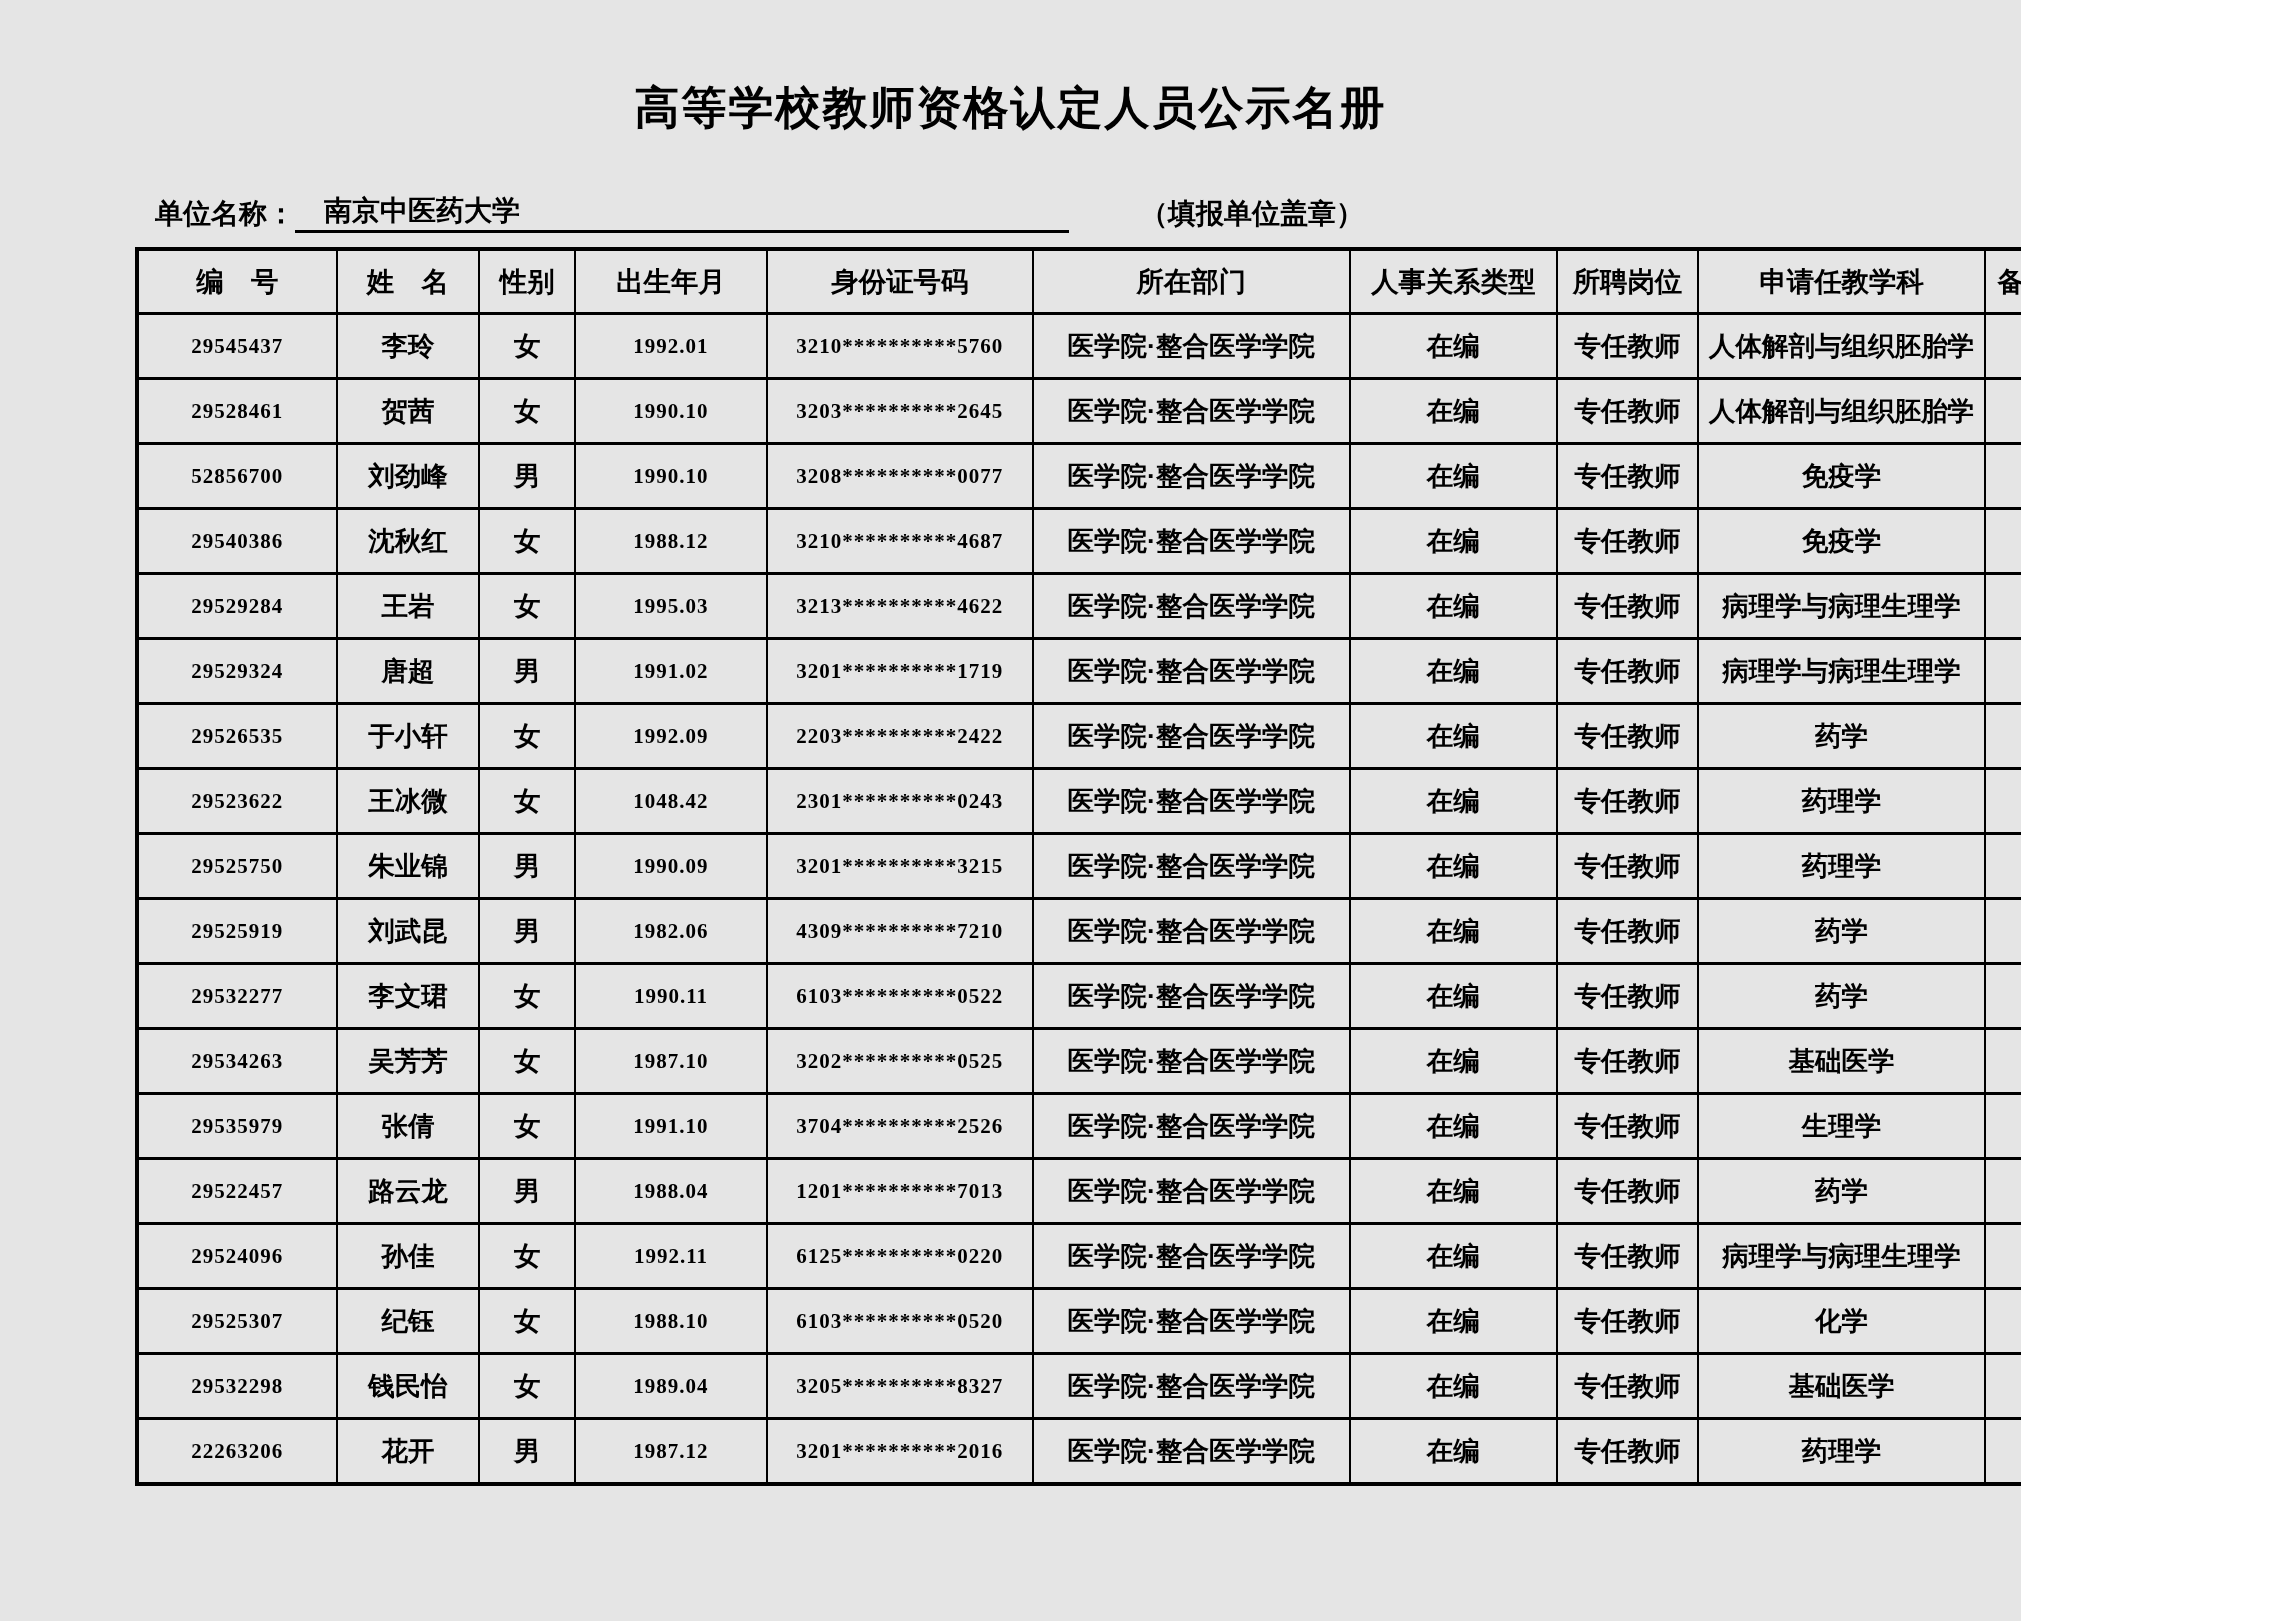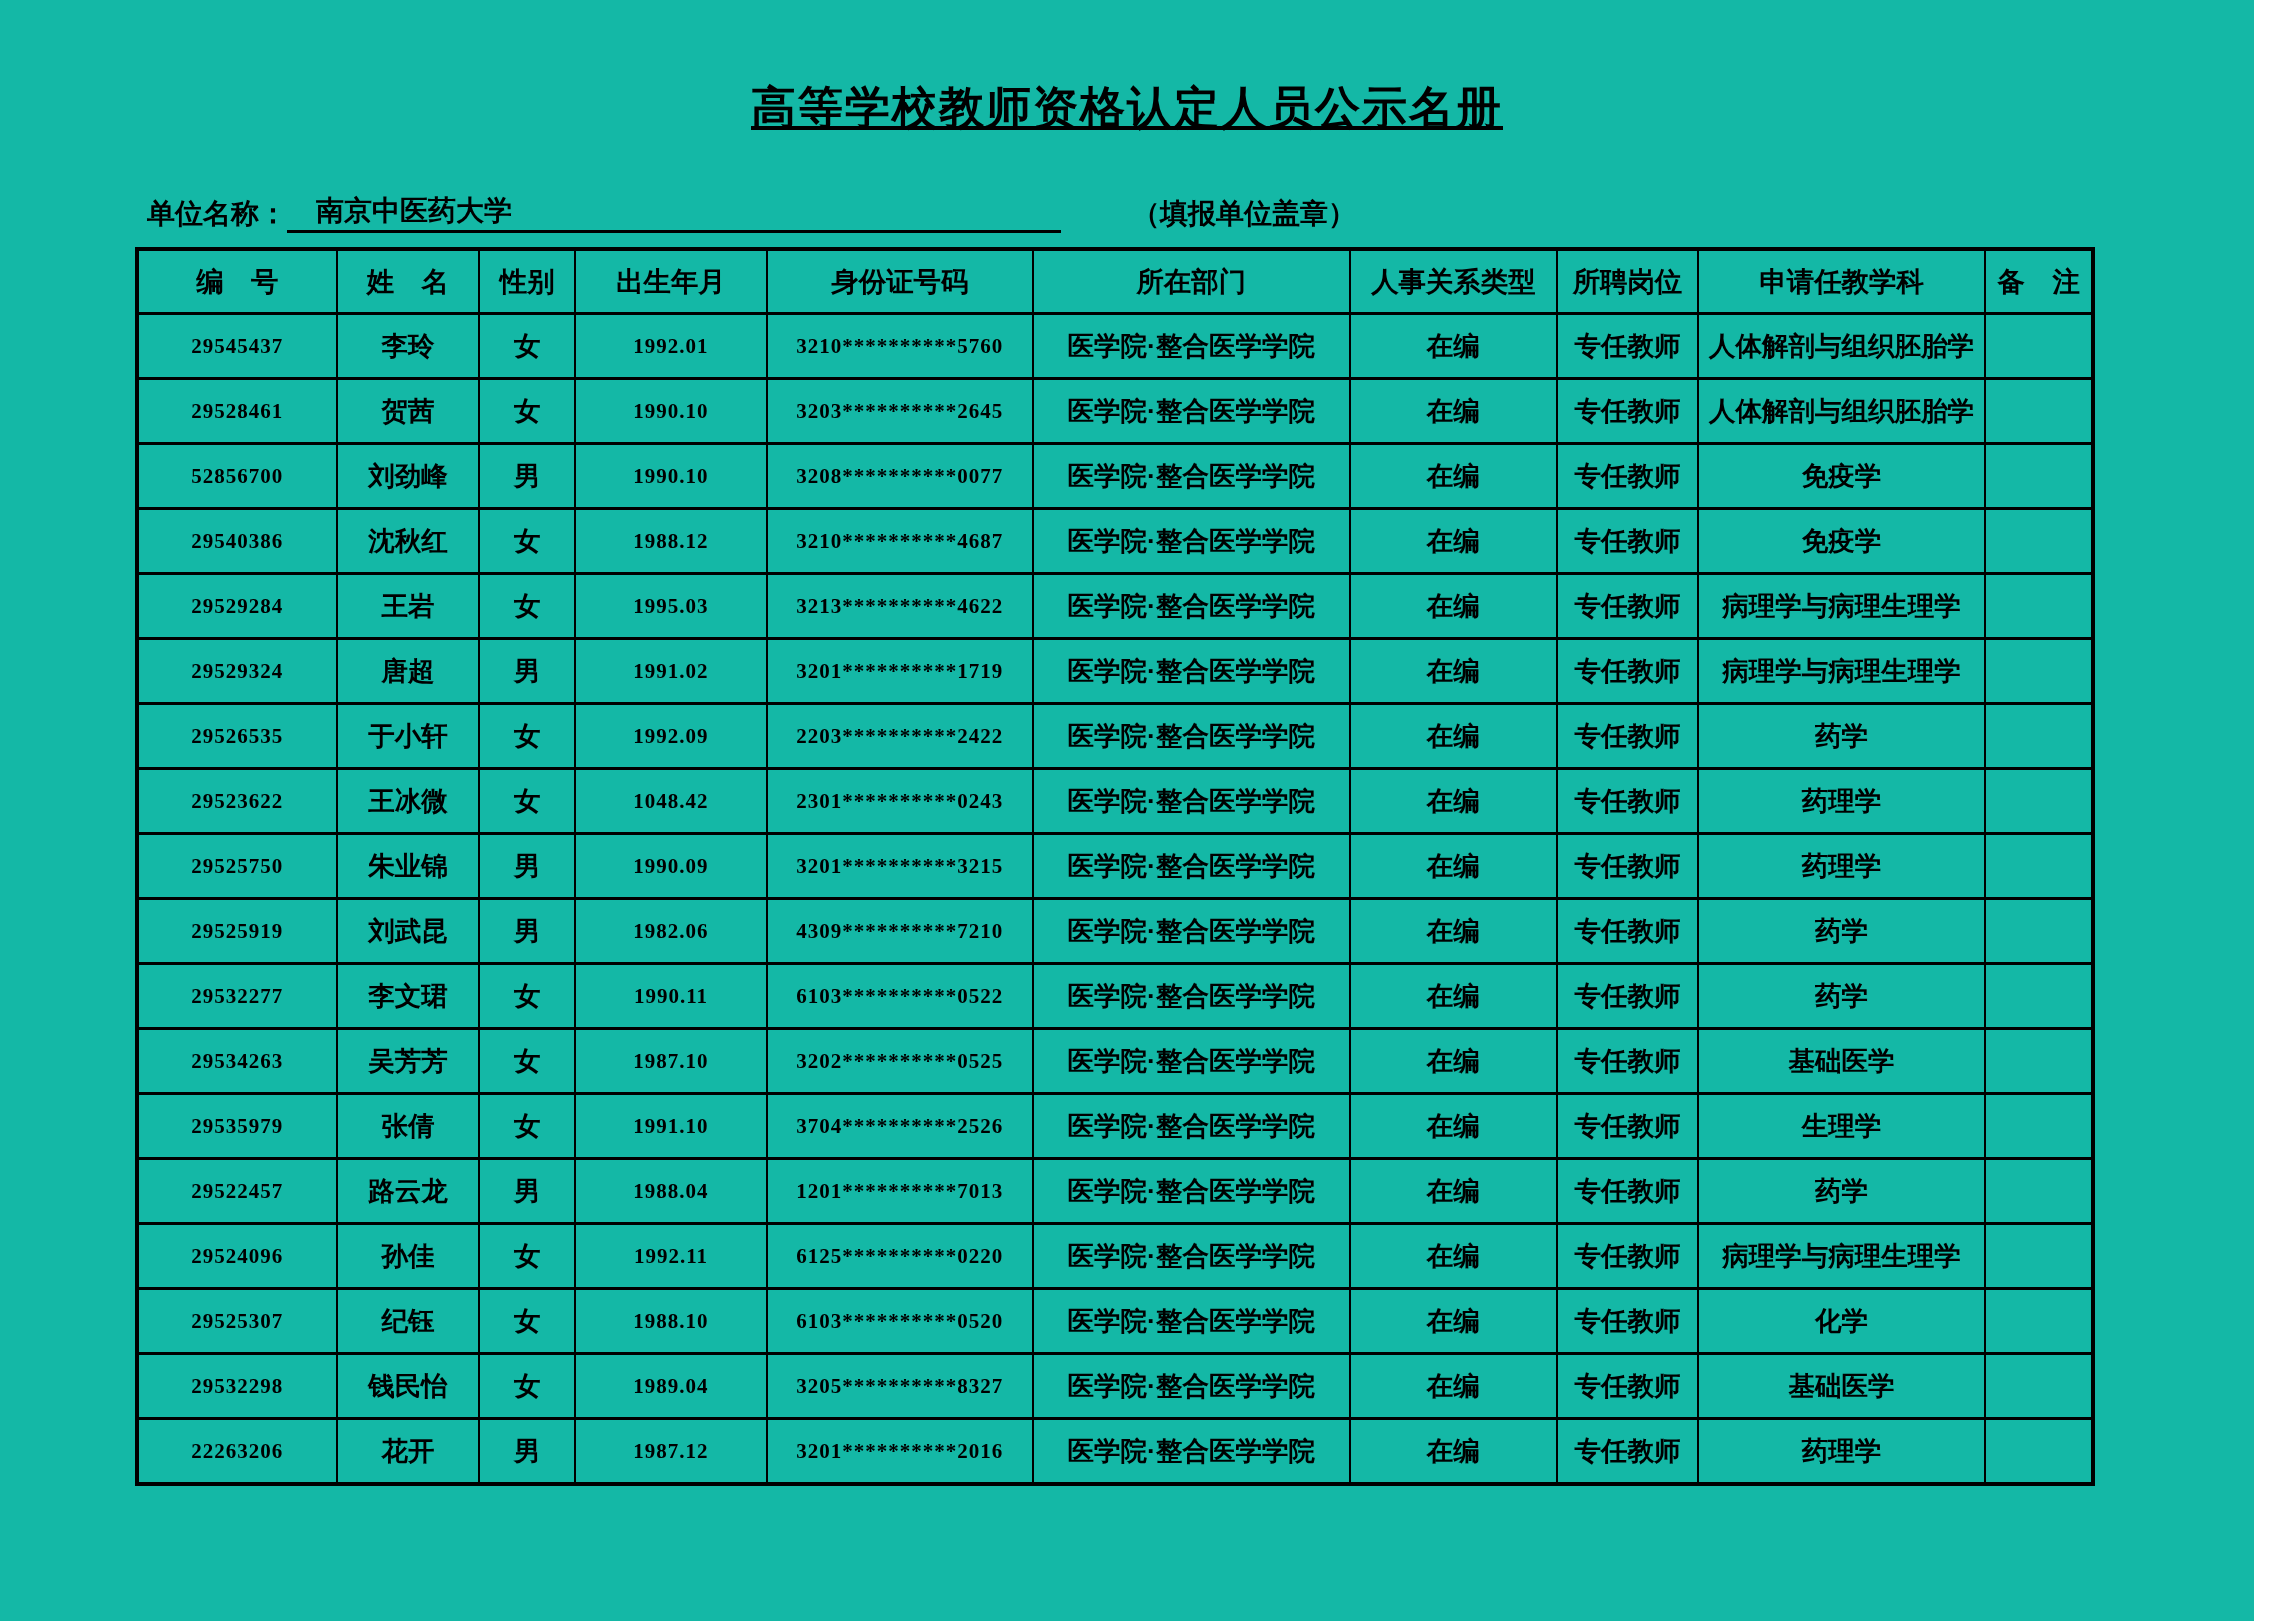--- a/index.html
+++ b/index.html
@@ -6,45 +6,45 @@
     margin: 0;
     padding: 0;
     background: #ffffff;
     width: 2293px;
     height: 1621px;
     font-family: "Liberation Sans", "DejaVu Sans", sans-serif;
     color: #000000;
   }
   .page {
     position: relative;
-    width: 2254px;
+    width: 2021px;
     height: 1621px;
-    background: #14b8a6;
+    background: #e5e5e5;
     overflow: hidden;
-    text-decoration: underline;
   }
   .doc-title {
     margin-top: 78px;
     text-align: center;
     font-size: 45px;
     font-weight: bold;
     letter-spacing: 2px;
   }
   .unit-line {
     position: absolute;
     left: 147px;
     top: 192px;
     width: 2000px;
     font-size: 28px;
     font-weight: bold;
     white-space: nowrap;
   }
   .unit-label {
     display: inline-block;
     vertical-align: bottom;
+    margin-left: 8px;
   }
   .unit-name-underline {
     display: inline-block;
     width: 774px;
     padding-left: 29px;
     border-bottom: 3.9px solid #000;
     vertical-align: bottom;
     box-sizing: border-box;
   }
   .seal-note {

